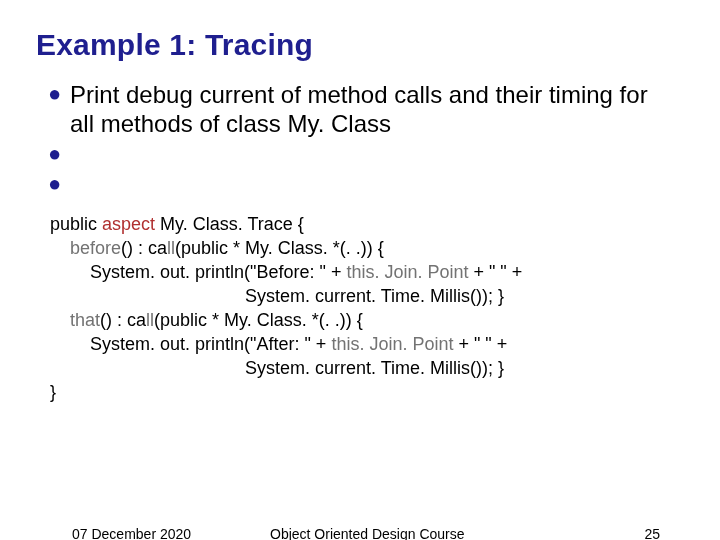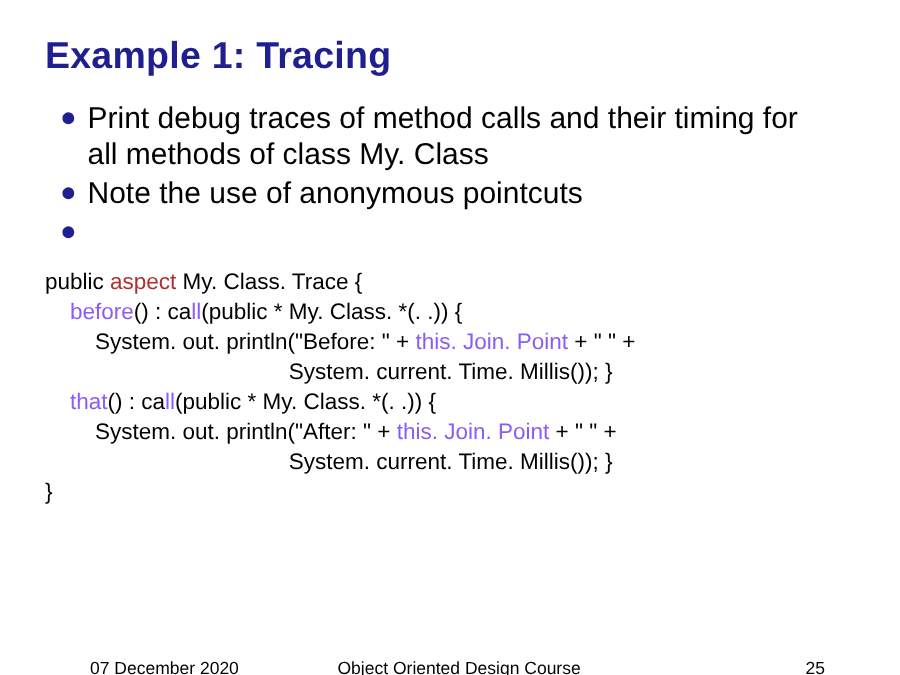--- a/index.html
+++ b/index.html
@@ -43,25 +43,25 @@
     width: 22px;
     flex: 0 0 22px;
   }
   .btext {
     font-size: 24px;
     line-height: 29px;
   }
   .code {
     font-size: 18px;
     line-height: 24px;
-    margin-left: 0;
+    margin-left: 14px;
   }
   .code .line { white-space: pre; }
   .kw-aspect { color: #b03030; }
-  .kw-j { color: #8b5cf6; }
+  .kw-j { color: #737373; }
   .footer {
     position: absolute;
     left: 0;
     right: 0;
     bottom: 14px;
     display: flex;
     font-size: 14px;
     color: #000;
   }
   .footer .date { position:absolute; left: 72px; }
@@ -70,25 +70,24 @@
 </style>
 </head>
 <body>
 
 <div class="slide">
   <div class="title">Example 1: Tracing</div>
 
   <div class="bullets">
     <div class="bullet-row">
       <span class="dot">●</span>
-      <span class="btext">Print debug traces of method calls and their timing for all methods of class My. Class</span>
+      <span class="btext">Print debug current of method calls and their timing for all methods of class My. Class</span>
     </div>
     <div class="bullet-row">
       <span class="dot">●</span>
-      <span class="btext">Note the use of anonymous pointcuts</span>
     </div>
     <div class="bullet-row">
       <span class="dot">●</span>
     </div>
   </div>
 
   <div class="code">
     <div class="line"><span>public </span><span class="kw-aspect">aspect</span><span> My. Class. Trace {</span></div>
     <div class="line"><span class="kw-j">    before</span><span>() : ca</span><span class="kw-j">ll</span><span>(public * My. Class. *(. .)) {</span></div>
     <div class="line"><span>        System. out. println("Before: " + </span><span class="kw-j">this. Join. Point</span><span> + " " +</span></div>

